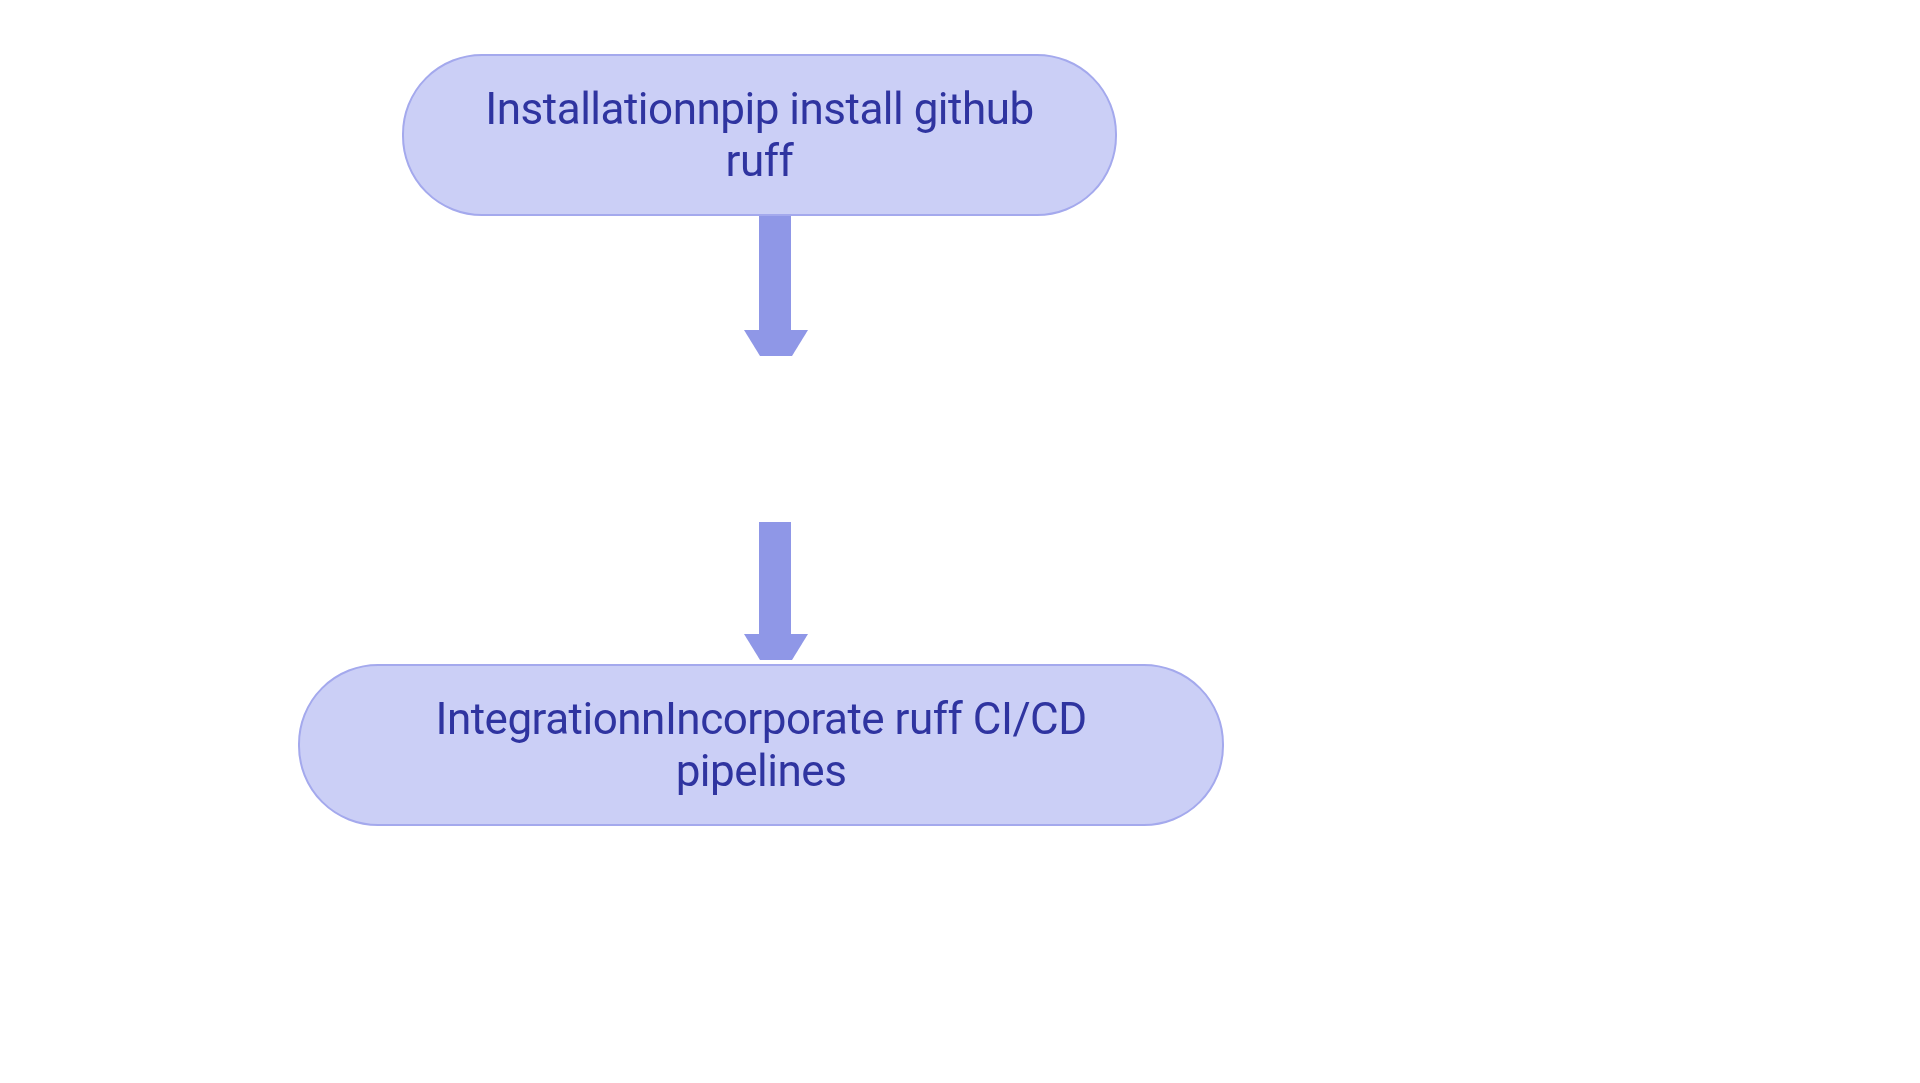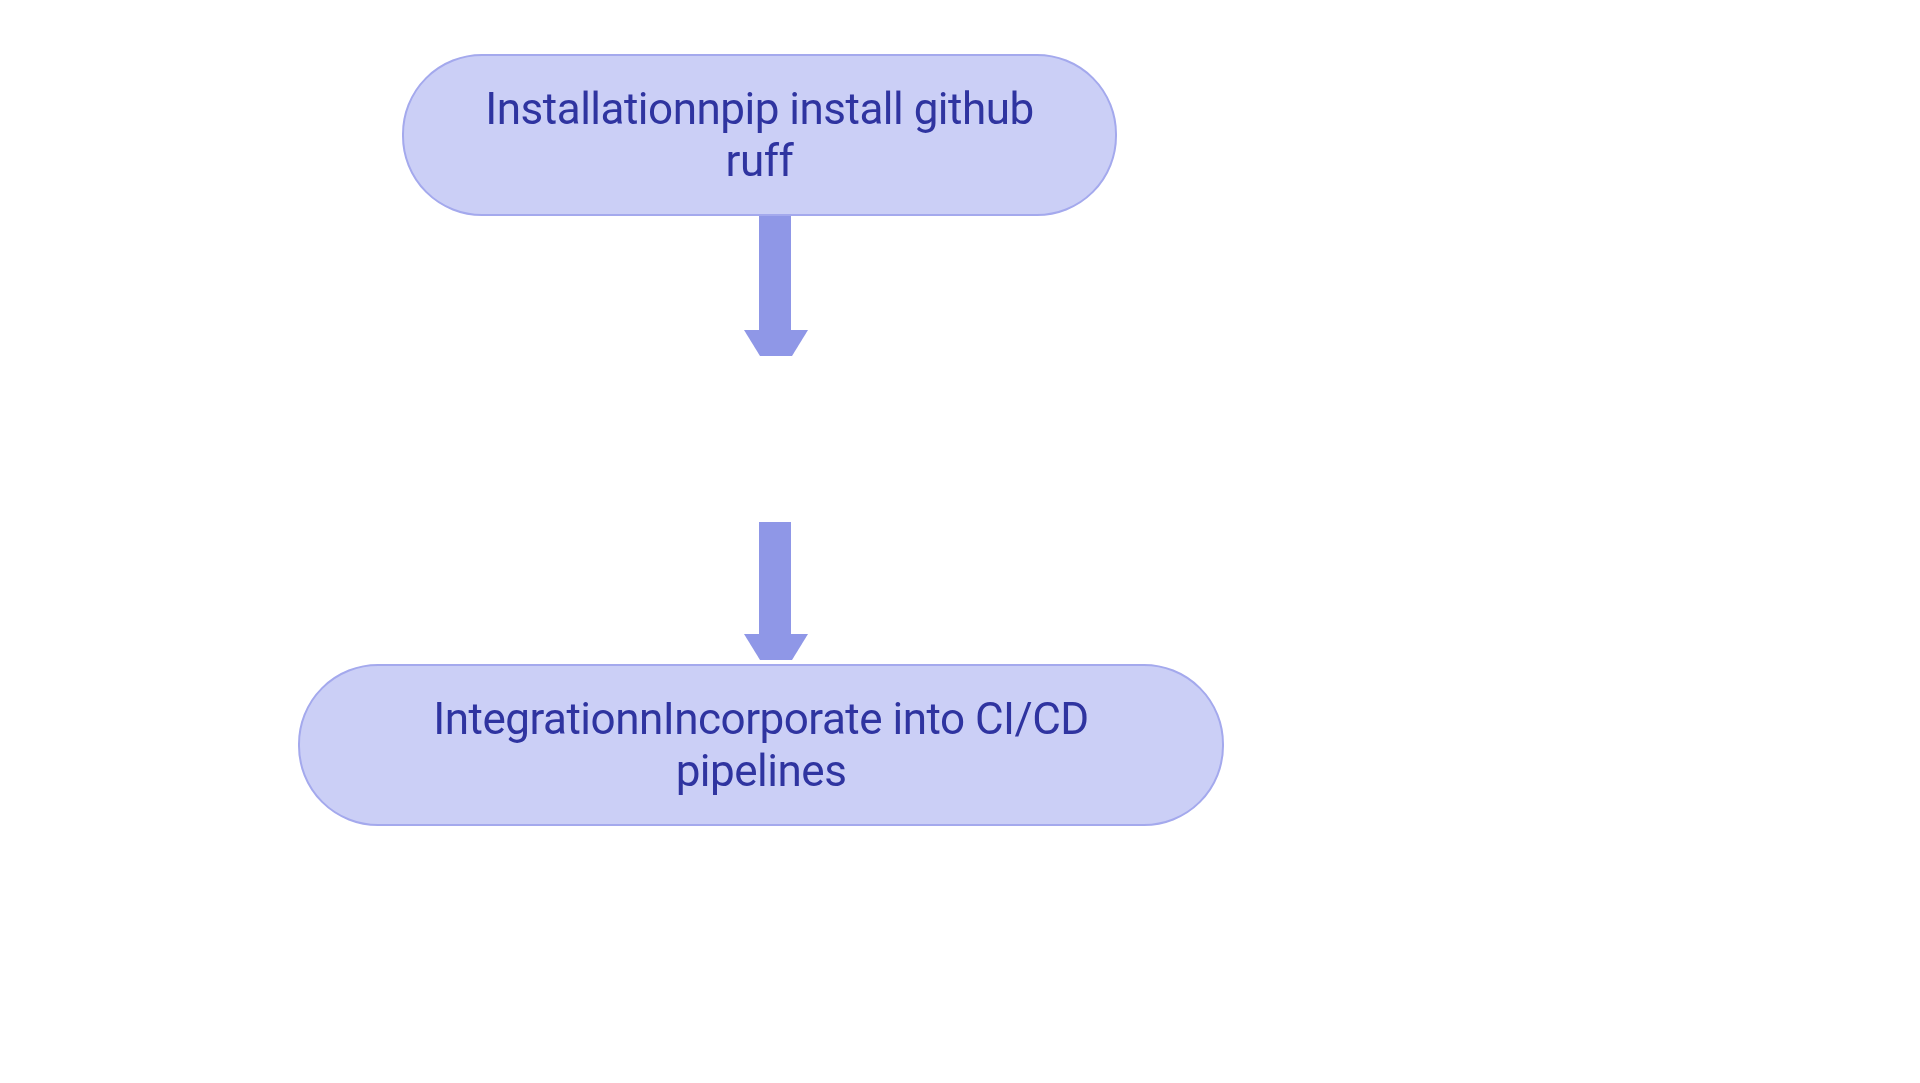--- a/index.html
+++ b/index.html
@@ -54,16 +54,16 @@
   </div>
 
   <div class="arrow" style="left:727px; top:184px; height:116px;"></div>
   <div class="arrowhead" style="left:712px; top:298px;"></div>
 
 
   <div class="arrow" style="left:727px; top:490px; height:114px;"></div>
   <div class="arrowhead" style="left:712px; top:602px;"></div>
 
   <div class="node" style="left:266px; top:632px; width:926px; height:162px;">
-    <span>IntegrationnIncorporate into CI/CD pipelines</span>
+    <span>IntegrationnIncorporate ruff CI/CD pipelines</span>
   </div>
 
 </div>
 
 </body></html>

